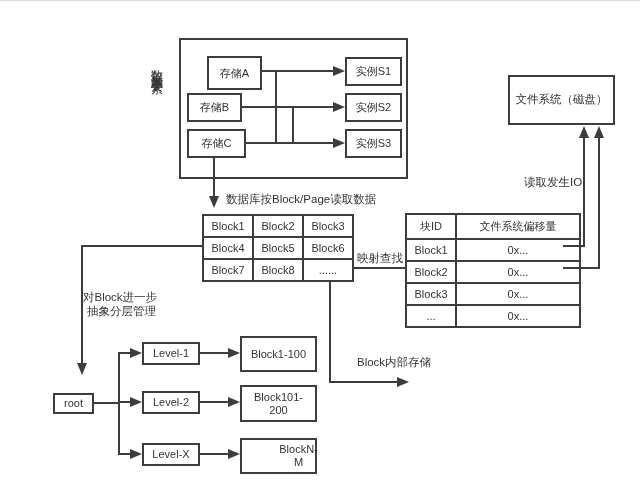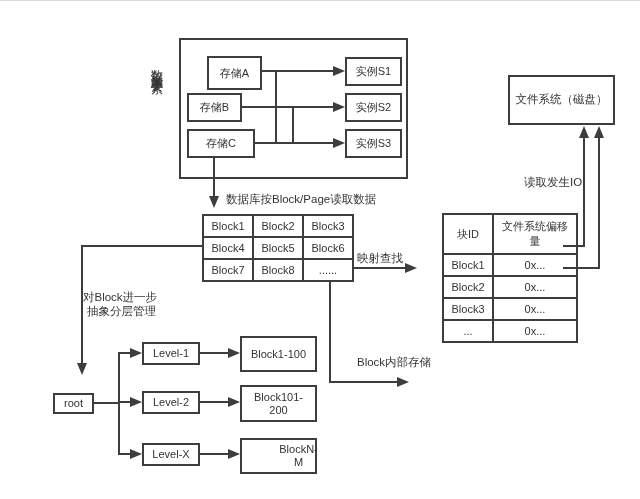--- a/index.html
+++ b/index.html
@@ -32,21 +32,21 @@
   <div class="ar-r" style="left:333px;top:66px;"></div>
   <div class="ln" style="left:242px;top:106px;width:94px;height:2px;"></div>
   <div class="ar-r" style="left:333px;top:102px;"></div>
   <div class="ln" style="left:242px;top:142px;width:94px;height:2px;"></div>
   <div class="ar-r" style="left:333px;top:138px;"></div>
   <div class="ln" style="left:275px;top:70px;width:2px;height:74px;"></div>
   <div class="ln" style="left:292px;top:106px;width:2px;height:38px;"></div>
 
   <div class="bx" style="left:187px;top:56px;width:55px;height:34px;margin-left:20px;">存储A</div>
   <div class="bx" style="left:187px;top:93px;width:55px;height:29px;">存储B</div>
-  <div class="bx" style="left:187px;top:129px;width:68px;height:29px;">存储C</div>
+  <div class="bx" style="left:187px;top:129px;width:59px;height:29px;">存储C</div>
 
   <div class="bx" style="left:345px;top:57px;width:57px;height:29px;">实例S1</div>
   <div class="bx" style="left:345px;top:93px;width:57px;height:29px;">实例S2</div>
   <div class="bx" style="left:345px;top:129px;width:57px;height:29px;">实例S3</div>
 
   <div class="ln" style="left:213px;top:157px;width:2px;height:40px;"></div>
   <div class="ar-d" style="left:209px;top:196px;"></div>
   <div class="lbl" style="left:226px;top:192px;">数据库按Block/Page读取数据</div>
 
   <table class="tbl" style="left:202px;top:214px;width:152px;height:66px;">
@@ -66,21 +66,21 @@
       <td>Block8</td>
       <td>......</td>
     </tr>
   </tbody>
     </table>
 
   <div class="lbl" style="left:357px;top:251px;">映射查找</div>
   <div class="ln" style="left:354px;top:267px;width:51px;height:2px;"></div>
   <div class="ar-r" style="left:405px;top:263px;"></div>
 
-  <table class="tbl" style="left:442px;top:213px;width:136px;height:108px;">
+  <table class="tbl" style="left:405px;top:213px;width:176px;height:108px;">
     <colgroup>
         <col style="width:50px">
         <col>
       </colgroup>
     <tbody>
         <tr>
       <td>块ID</td>
       <td>文件系统偏移量</td>
     </tr>
     <tr>

